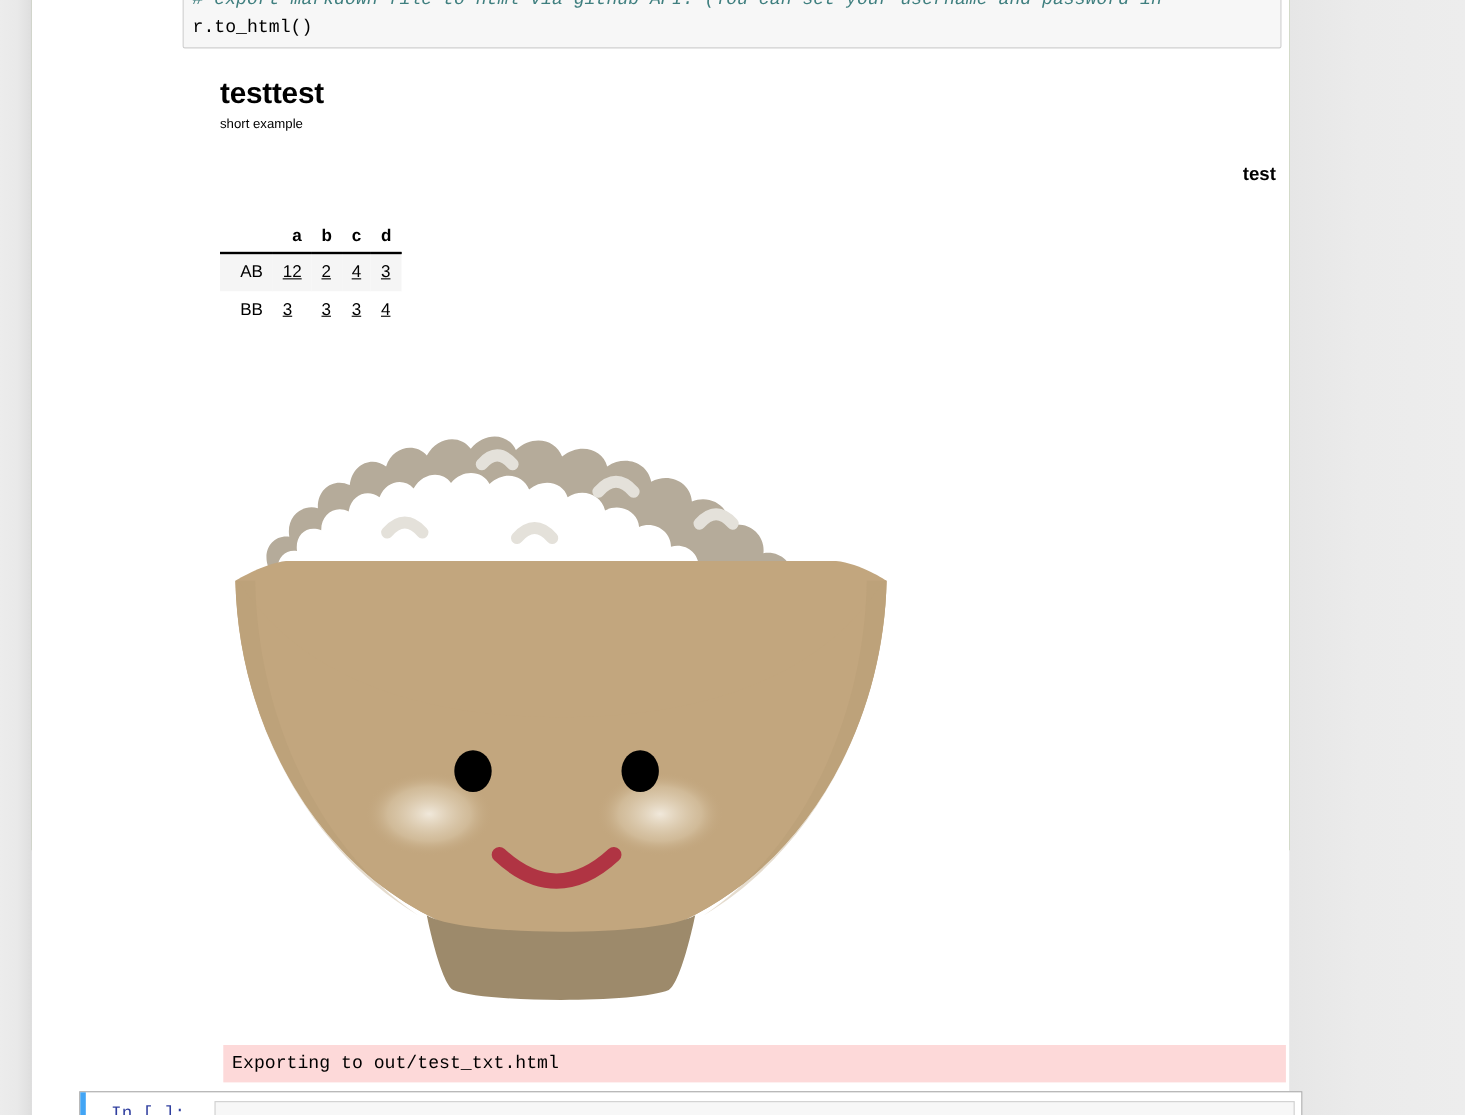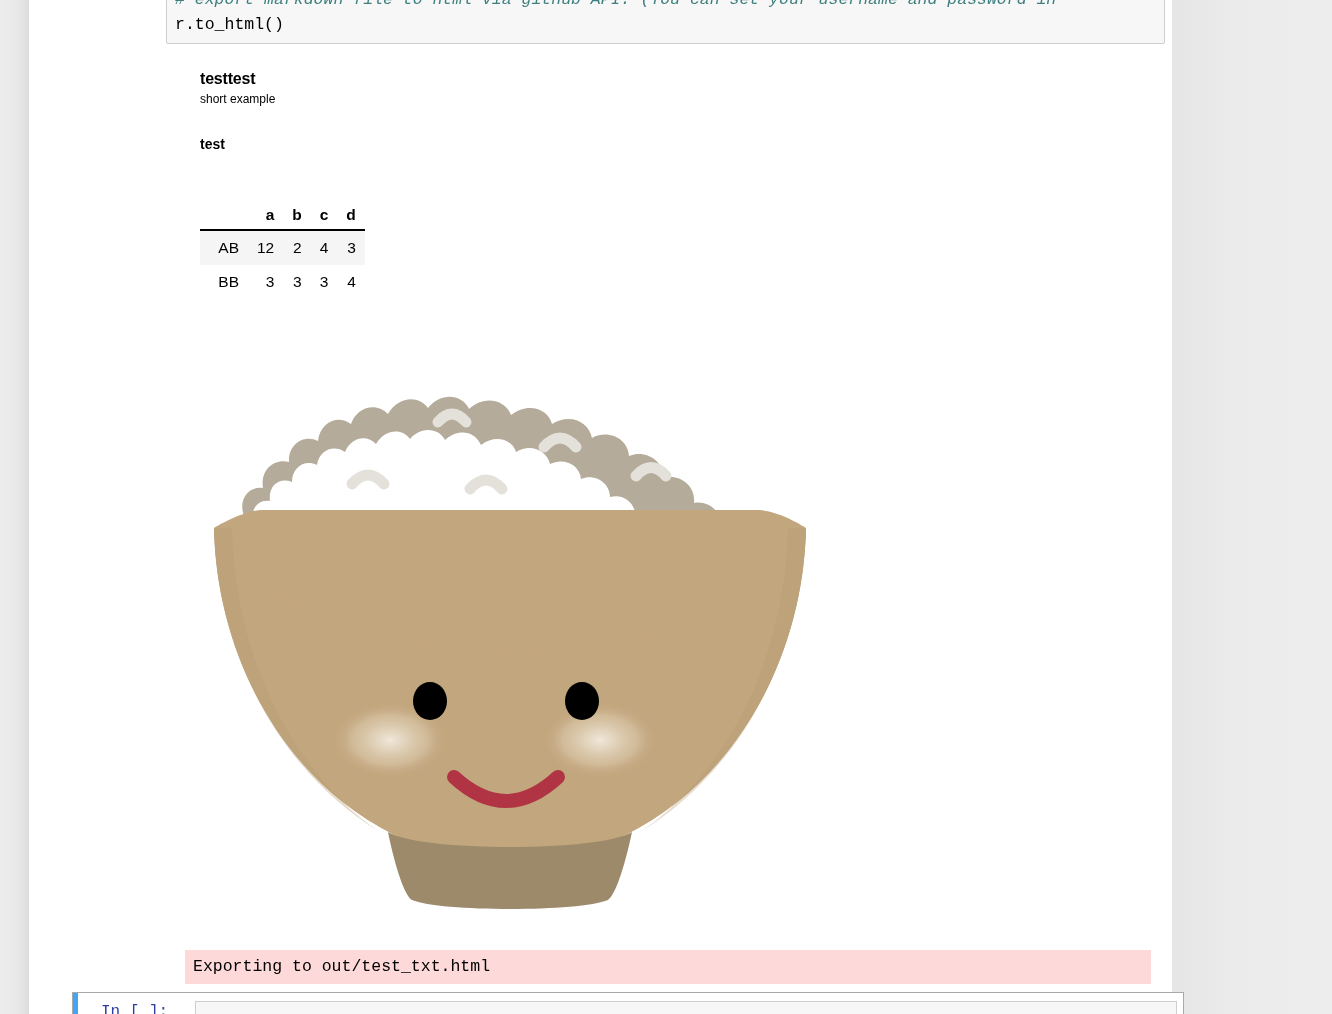--- a/index.html
+++ b/index.html
@@ -64,36 +64,37 @@
   .tok-comment { color: #3f7f7f; font-style: italic; }
 
   
   .md {
     position: absolute;
     left: 171px;
     top: 70px;
     width: 960px;
   }
   .h-big {
-    font-size: 16px;
+    font-size: 27px;
     font-weight: bold;
     color: #000;
     margin: 0 0 4px 0;
     letter-spacing: -0.2px;
   }
   .p-text {
     font-size: 12px;
     color: #000;
     margin: 0 0 4px 0;
   }
   .h-small {
-    font-size: 14px;
+    font-size: 17px;
     font-weight: bold;
     color: #000;
     margin: 0;
+    text-align: right;
   }
 
   
   .df-wrap {
     position: absolute;
     left: 171px;
     top: 203px;
   }
   table.df {
     border-collapse: collapse;
@@ -108,40 +109,41 @@
     background: transparent;
   }
   table.df thead th.corner { text-align: left; min-width: 30px; }
   table.df thead tr { border-bottom: 2px solid #000; }
   table.df tbody th {
     font-weight: normal;
     text-align: right;
     padding: 8px 9px 8px 10px;
   }
   table.df tbody td {
-    text-align: right;
+    text-align: left;
     padding: 8px 9px 8px 9px;
+    text-decoration: underline;
   }
   table.df tbody tr.odd { background: #f5f5f5; }
   table.df tbody tr.even { background: #ffffff; }
 
   
   .bowl-wrap {
     position: absolute;
     left: 171px;
     top: 352px;
     width: 620px;
     height: 580px;
   }
   .bowl-wrap svg { display: block; }
 
   
   .stderr {
     position: absolute;
-    left: 156px;
+    left: 174px;
     top: 950px;
     width: 950px;
     padding: 6px 8px 7px 8px;
     background: #fdd9d9;
     font-family: "Liberation Mono", monospace;
     font-size: 16.5px;
     line-height: 21px;
     color: #000;
     white-space: pre;
   }

